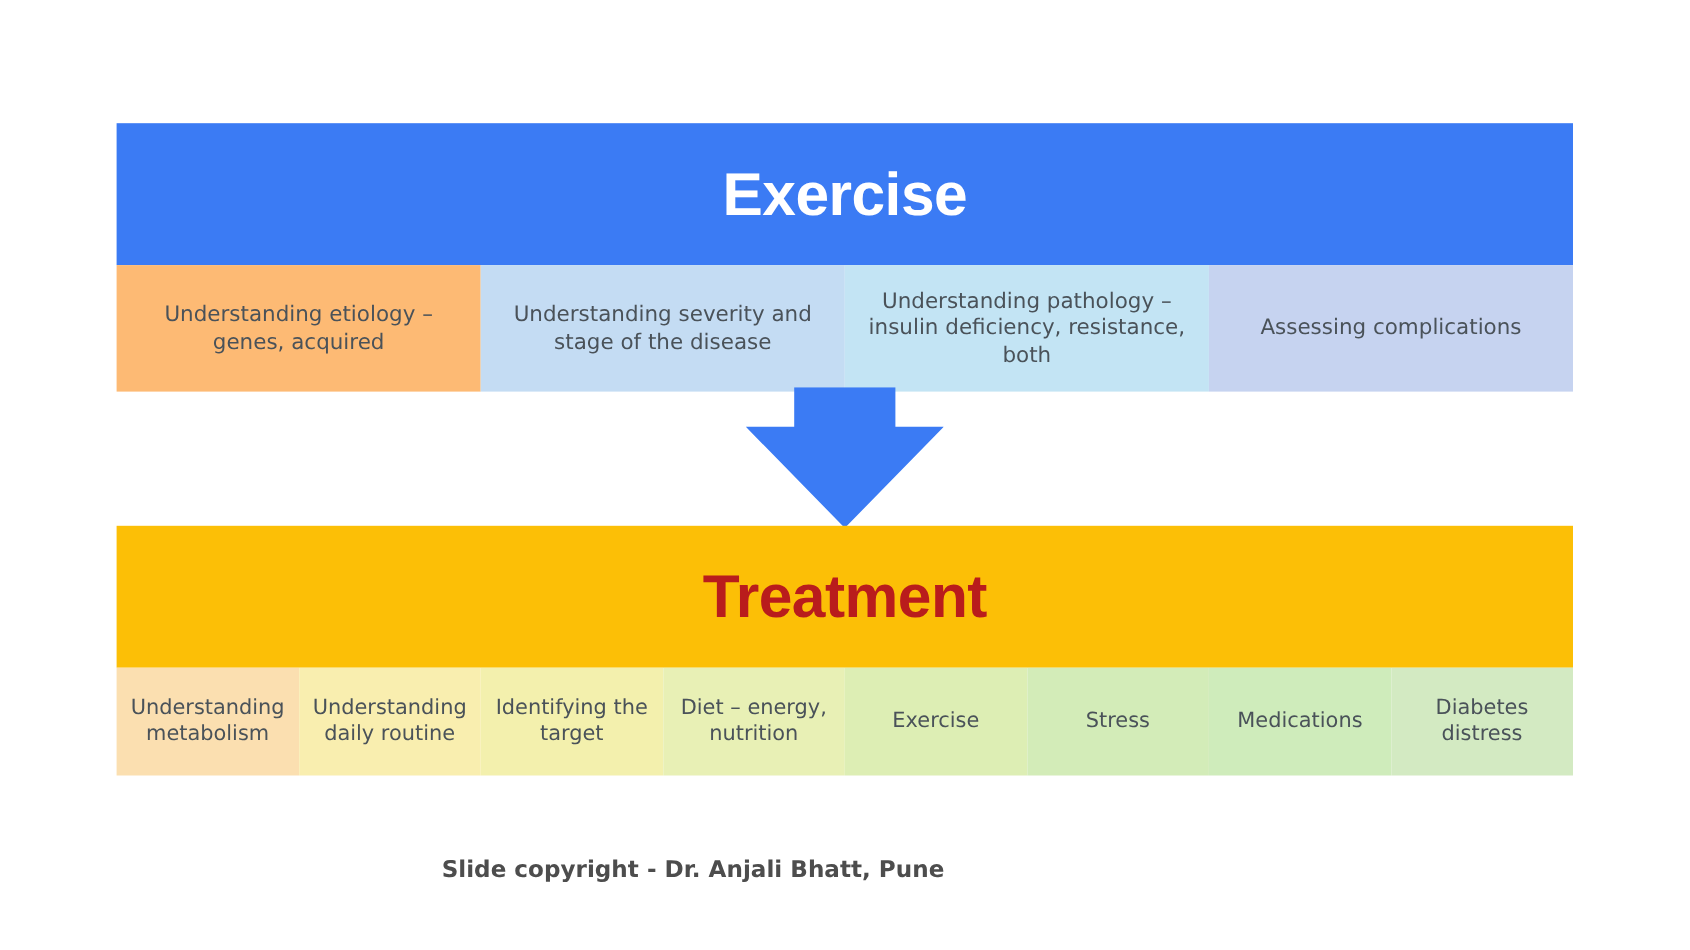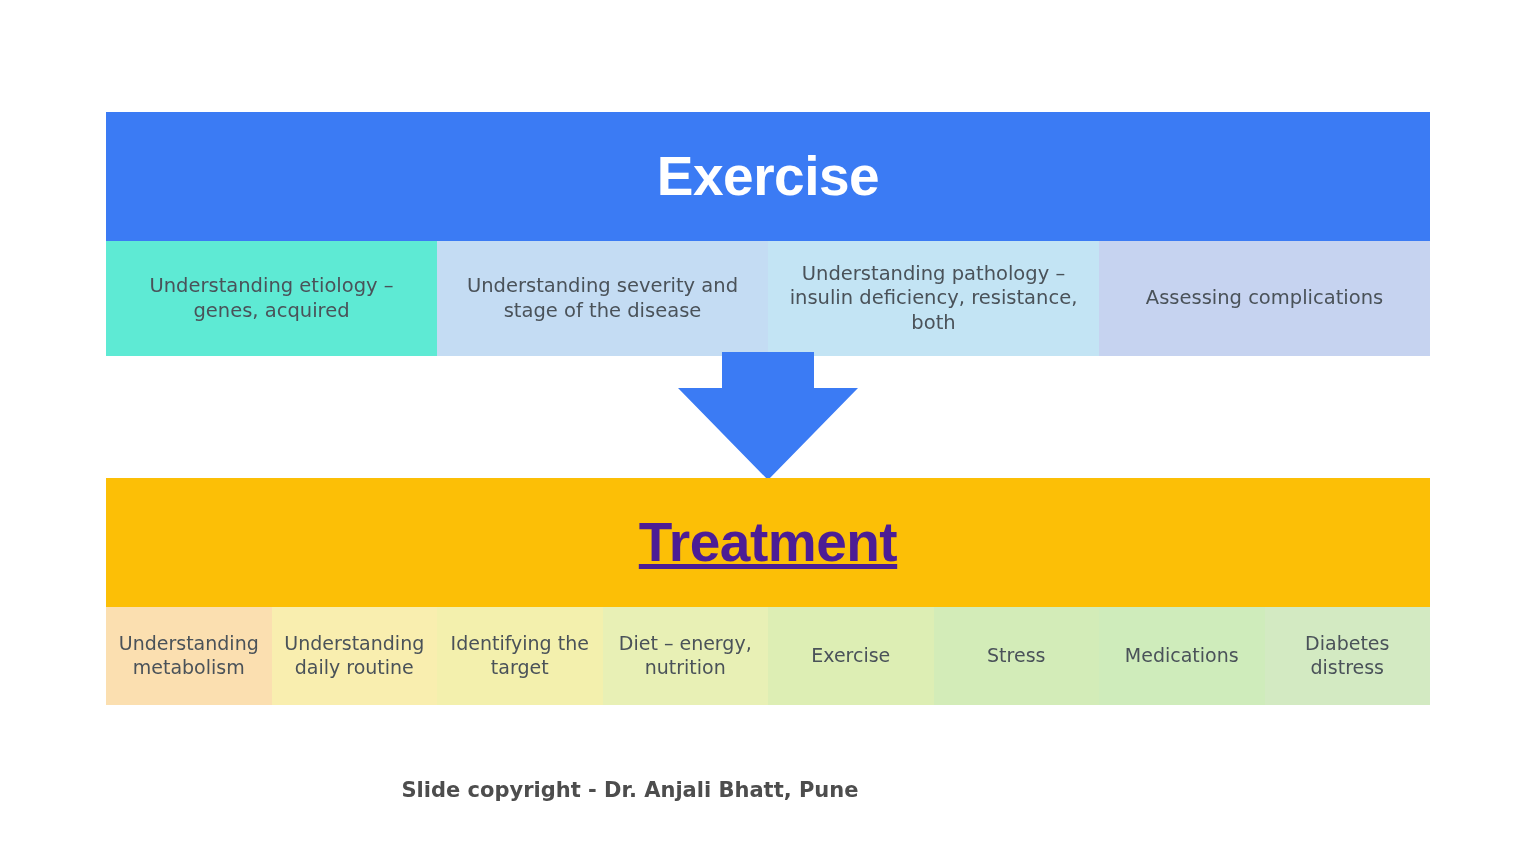--- a/index.html
+++ b/index.html
@@ -105,21 +105,21 @@
 </head>
 <body style="background: rgb(255, 255, 255);">
 
 <div class="slide">
 
   <div class="block" id="diagnosis-block">
     <div class="band" id="diagnosis-band" style="background: rgb(59, 123, 244);">
       <span class="band-title" style="color: rgb(255, 255, 255);">Exercise</span>
     </div>
     <div class="cells" id="diagnosis-cells">
-      <div class="cell" style="background: #5eead4;">
+      <div class="cell" style="background: #fdba74;">
         <span>Understanding etiology – genes, acquired</span>
       </div>
       <div class="cell" style="background: rgb(196, 220, 243);">
         <span>Understanding severity and stage of the disease</span>
       </div>
       <div class="cell" style="background: rgb(195, 228, 244);">
         <span>Understanding pathology – insulin deficiency, resistance, both</span>
       </div>
       <div class="cell" style="background: rgb(198, 211, 240);">
         <span>Assessing complications</span>
@@ -128,21 +128,21 @@
   </div>
 
   <div id="flow-arrow">
     <svg viewBox="0 0 180 128" xmlns="http://www.w3.org/2000/svg">
       <polygon points="44,0 136,0 136,36 180,36 90,128 0,36 44,36" fill="#3b7bf4"></polygon>
     </svg>
   </div>
 
   <div class="block" id="treatment-block">
     <div class="band" id="treatment-band" style="background: rgb(252, 191, 6);">
-      <span class="band-title" style="color: #4c1d95; text-decoration: underline;">Treatment</span>
+      <span class="band-title" style="color: #b91c1c;">Treatment</span>
     </div>
     <div class="cells" id="treatment-cells">
       <div class="cell" style="background: rgb(251, 223, 176);">
         <span>Understanding metabolism</span>
       </div>
       <div class="cell" style="background: rgb(249, 238, 175);">
         <span>Understanding daily routine</span>
       </div>
       <div class="cell" style="background: rgb(243, 240, 173);">
         <span>Identifying the target</span>

